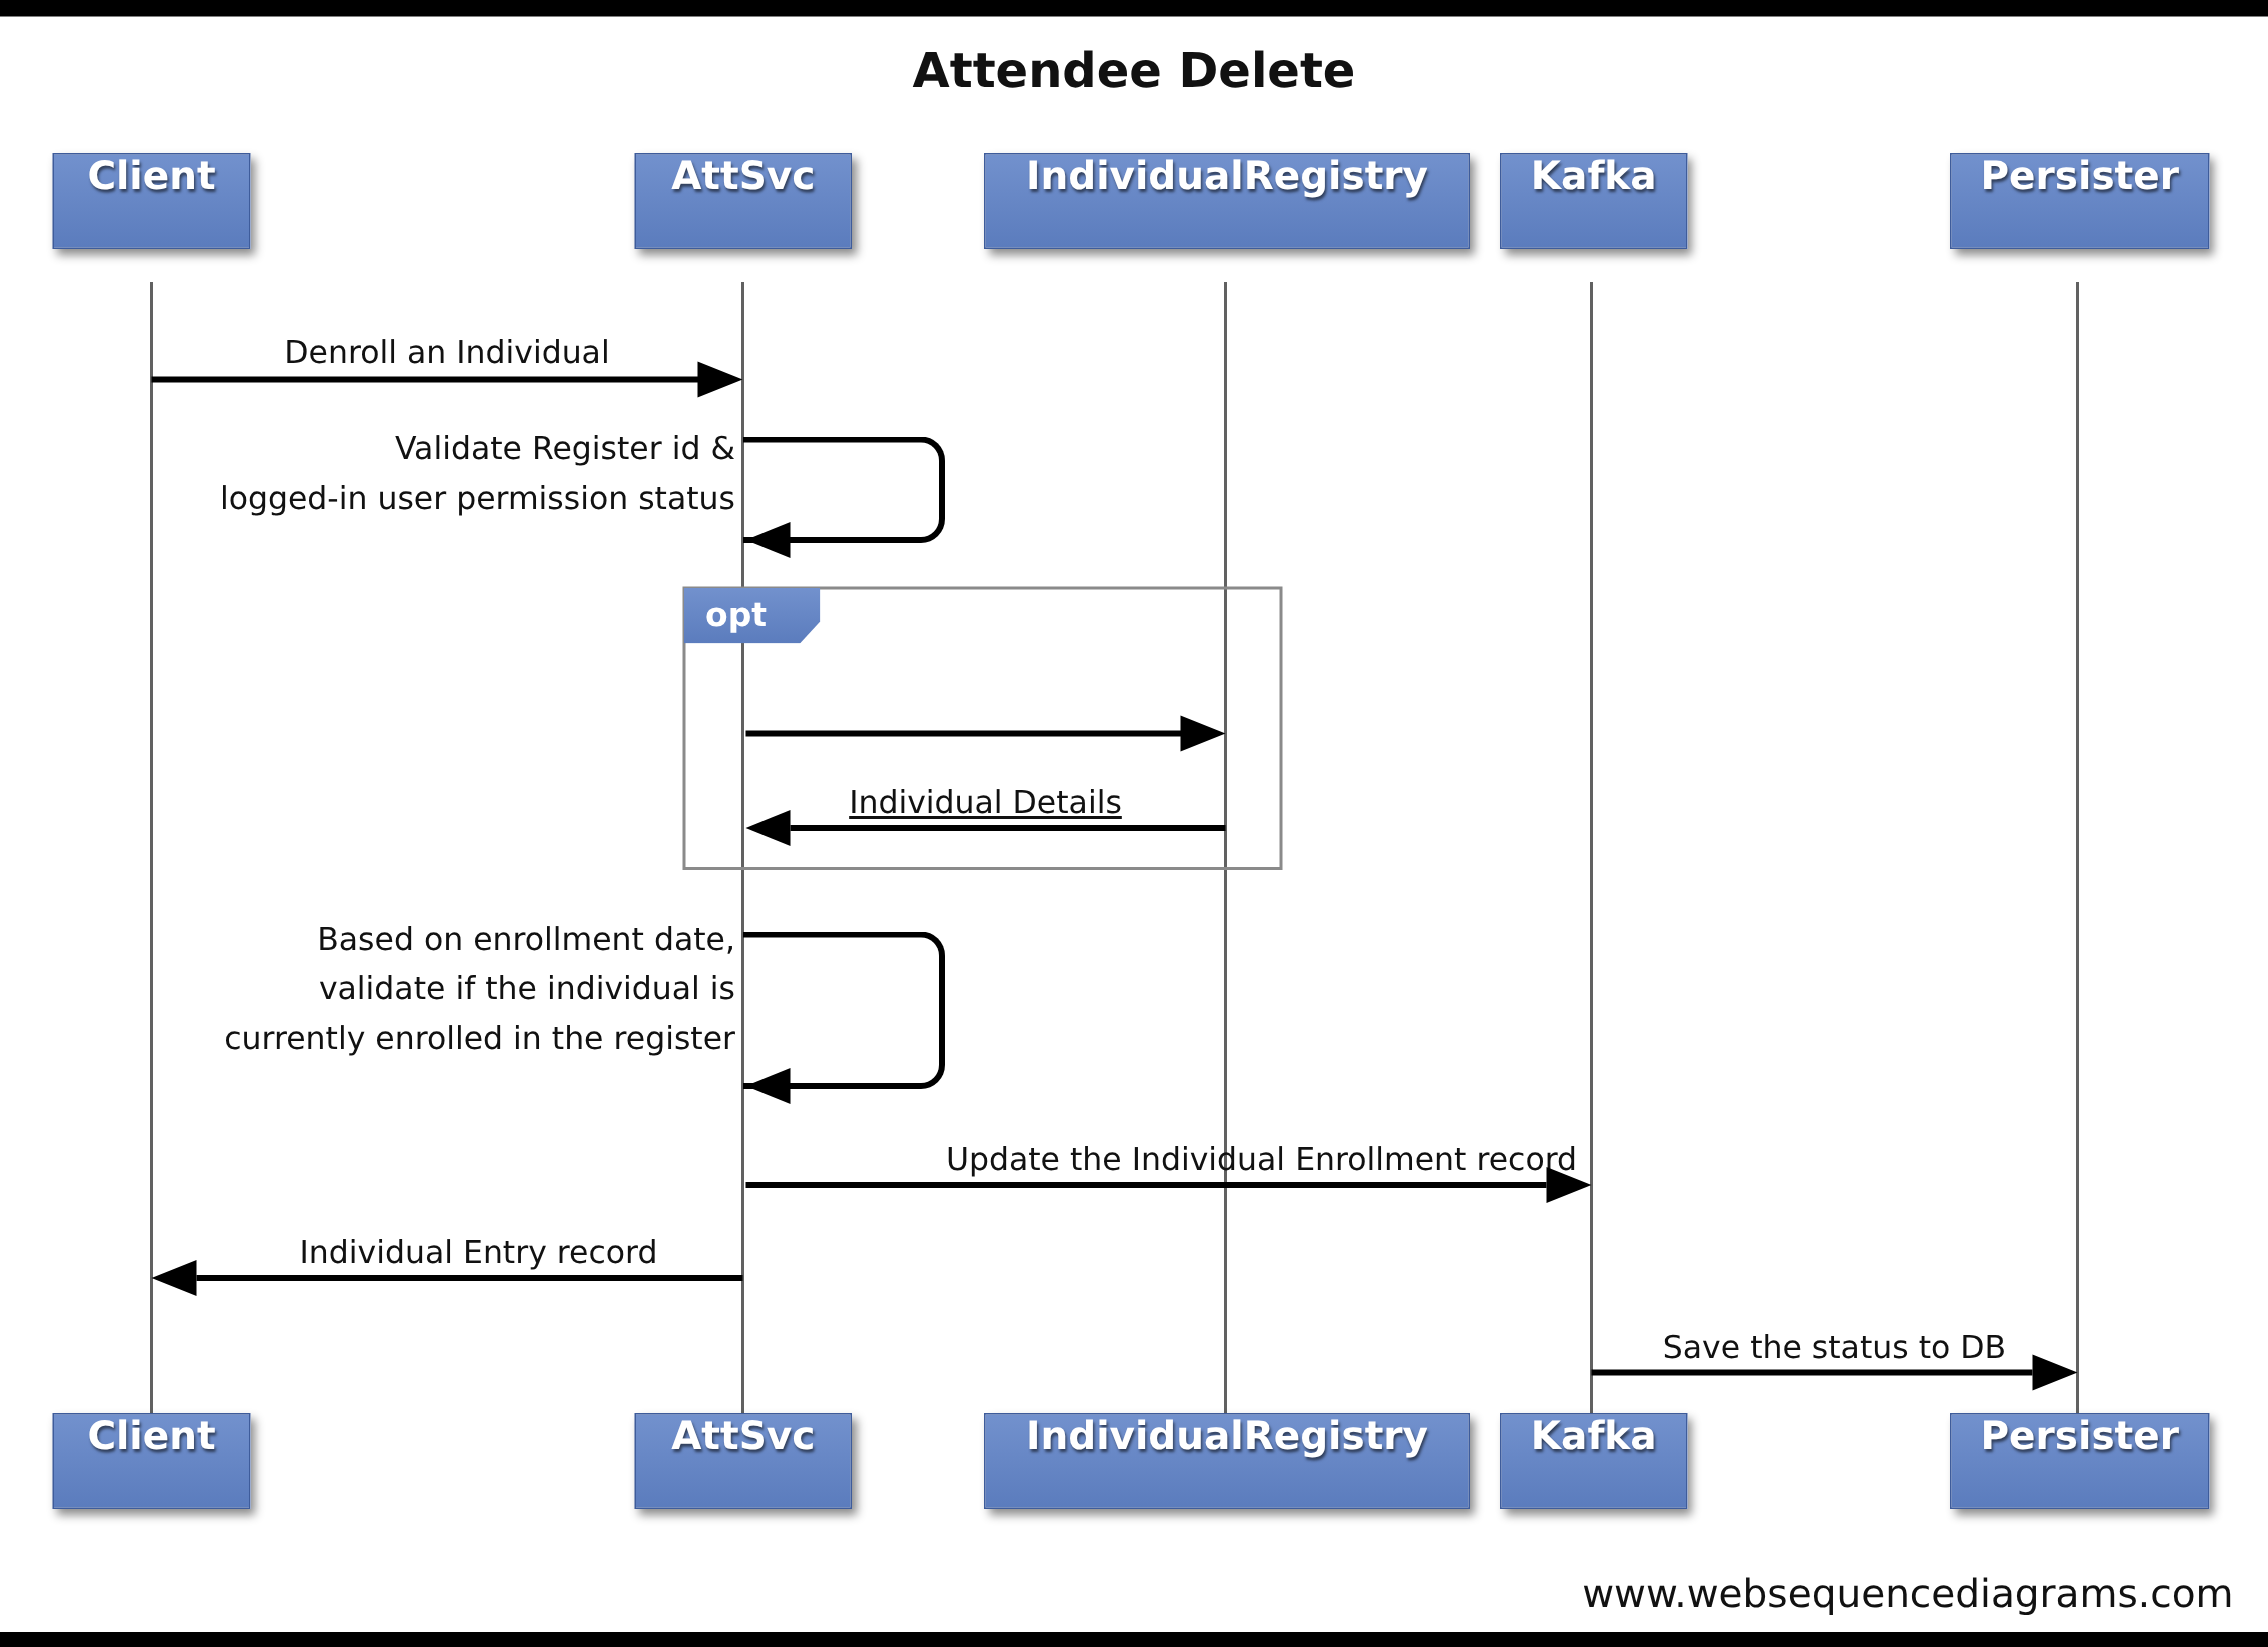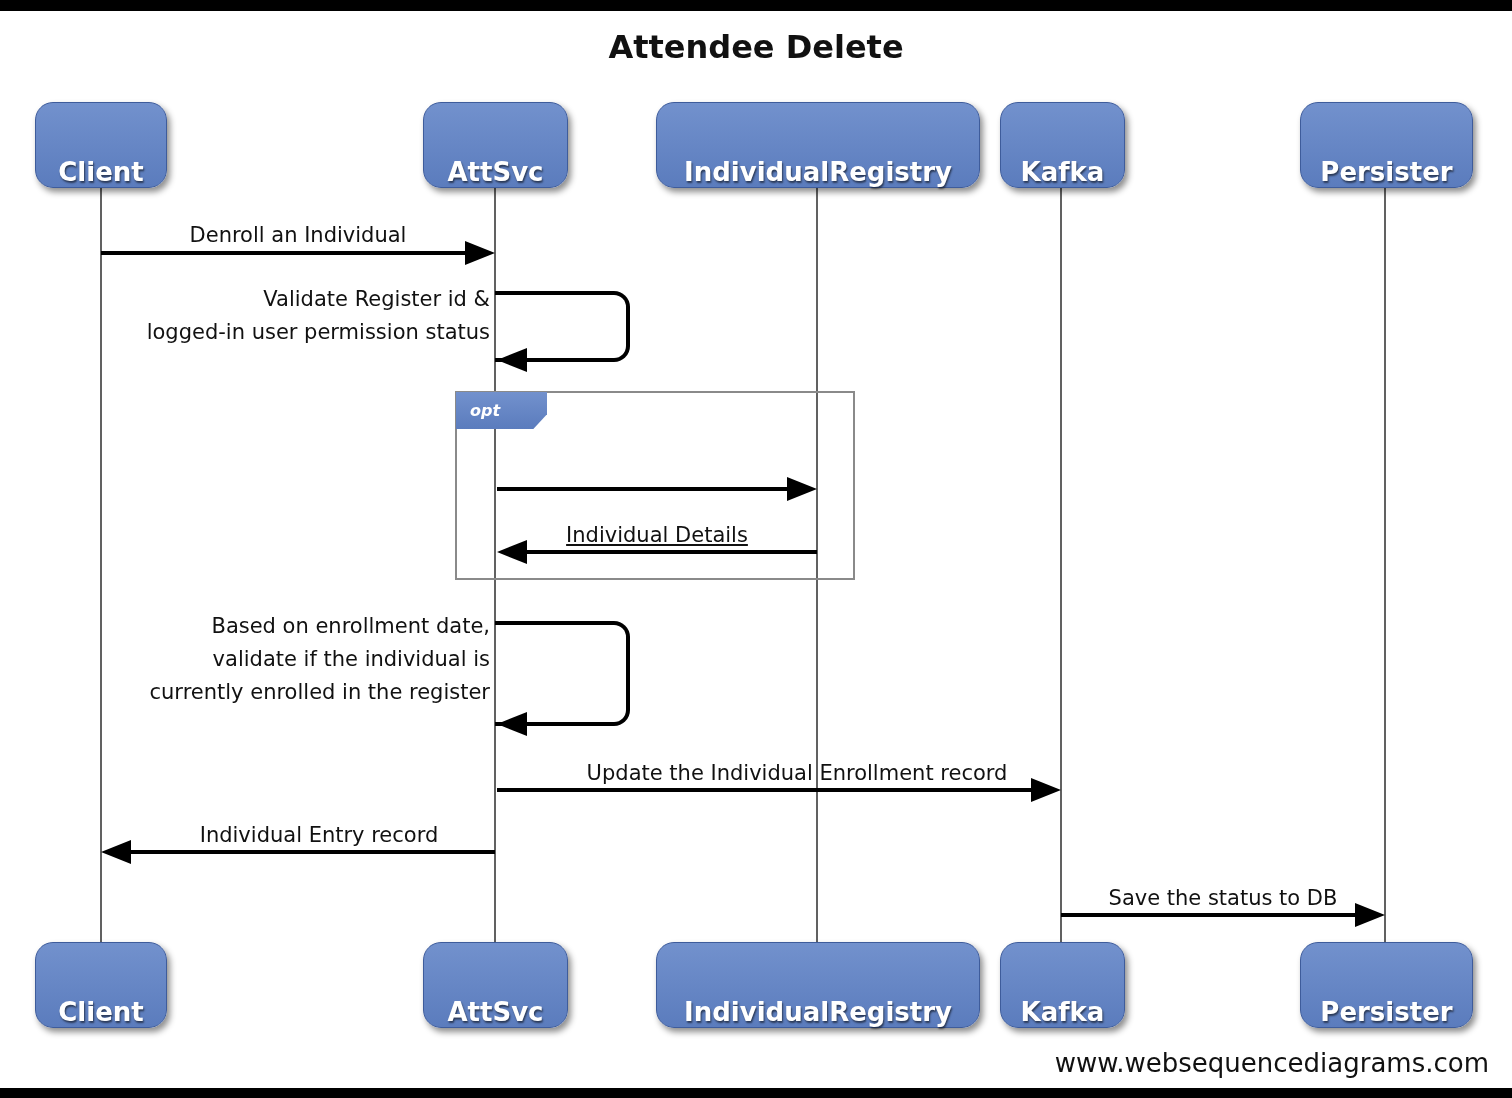--- a/index.html
+++ b/index.html
@@ -8,43 +8,42 @@
     font-family:"DejaVu Sans","Liberation Sans",sans-serif;color:#000;
   }
   .bar{position:absolute;left:0;width:1512px;background:#000;}
   .bar.top{top:0;height:11px;}
   .bar.bottom{top:1088px;height:10px;}
   .title{
     position:absolute;left:0;top:28px;width:1512px;text-align:center;
     font-size:32px;font-weight:bold;color:#111;
   }
   .actor{
-    position:absolute;height:86px;border-radius:18px;
+    position:absolute;height:64px;border-radius:0;
     background:linear-gradient(#7291cd,#5b7cbd);
     border:1px solid #3e5c9b;
     box-shadow:3px 4px 6px rgba(0,0,0,0.45);
-    display:flex;align-items:flex-end;justify-content:center;
+    display:flex;align-items:flex-start;justify-content:center;
     color:#fff;font-size:26px;font-weight:bold;
     text-shadow:1px 2px 2px rgba(0,0,0,0.55);
     box-sizing:border-box;
   }
   .lifeline{position:absolute;top:188px;height:754px;width:2px;background:#616161;}
   .msg-label{position:absolute;font-size:21px;color:#111;height:28px;line-height:28px;white-space:nowrap;}
   .msg-label.center{text-align:center;}
   .msg-label.multi{line-height:33px;height:auto;text-align:right;}
   .msg-line{position:absolute;height:4px;background:#000;}
   .arr-r{position:absolute;width:0;height:0;border-top:12px solid transparent;border-bottom:12px solid transparent;border-left:30px solid #000;}
   .arr-l{position:absolute;width:0;height:0;border-top:12px solid transparent;border-bottom:12px solid transparent;border-right:30px solid #000;}
   .selfloop{position:absolute;border:4px solid #000;border-left:0;border-radius:0 16px 16px 0;box-sizing:border-box;}
   .optframe{position:absolute;border:2px solid #8a8a8a;box-sizing:border-box;background:transparent;}
   .opttab{
     position:absolute;background:linear-gradient(#7291cd,#5b7cbd);color:#fff;
-    font-size:16px;font-weight:bold;line-height:37px;padding-left:14px;box-sizing:border-box;
+    font-size:22px;font-weight:bold;line-height:37px;padding-left:14px;box-sizing:border-box;
     clip-path:polygon(0 0,100% 0,100% 60%,85% 100%,0 100%);
-    font-style:italic;
   }
   .footer{position:absolute;right:23px;top:1048px;font-size:26px;color:#111;white-space:nowrap;}
 </style>
 </head>
 <body>
 
 <div class="screen">
 
   <div class="bar top"></div>
   <div class="bar bottom"></div>
@@ -95,21 +94,21 @@
   <div class="arr-l" style="left:497px;top:540px;"></div>
 
   <div class="msg-label multi" style="left:55px;top:610px;width:435px;">
     <div>Based on enrollment date,</div>
     <div>validate if the individual is</div>
     <div>currently enrolled in the register</div>
   </div>
   <div class="selfloop" style="left:495px;top:621px;width:135px;height:105px;"></div>
   <div class="arr-l" style="left:497px;top:712px;"></div>
 
-  <div class="msg-label center" style="left:497px;top:759px;width:600px;">Update the Individual Enrollment record</div>
+  <div class="msg-label center" style="left:497px;top:759px;width:600px;padding-left:44px;">Update the Individual Enrollment record</div>
   <div class="msg-line" style="left:497px;top:788px;width:534px;"></div>
   <div class="arr-r" style="left:1031px;top:778px;"></div>
 
   <div class="msg-label center" style="left:101px;top:821px;width:436px;">Individual Entry record</div>
   <div class="msg-line" style="left:131px;top:850px;width:364px;"></div>
   <div class="arr-l" style="left:101px;top:840px;"></div>
 
   <div class="msg-label center" style="left:1061px;top:884px;width:324px;">Save the status to DB</div>
   <div class="msg-line" style="left:1061px;top:913px;width:294px;"></div>
   <div class="arr-r" style="left:1355px;top:903px;"></div>

